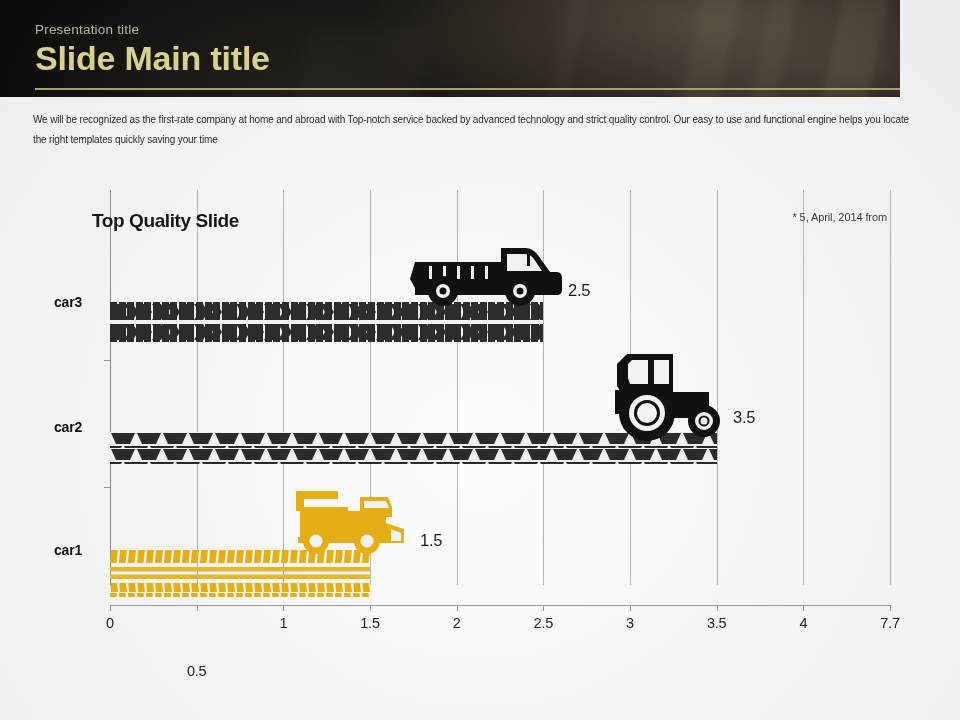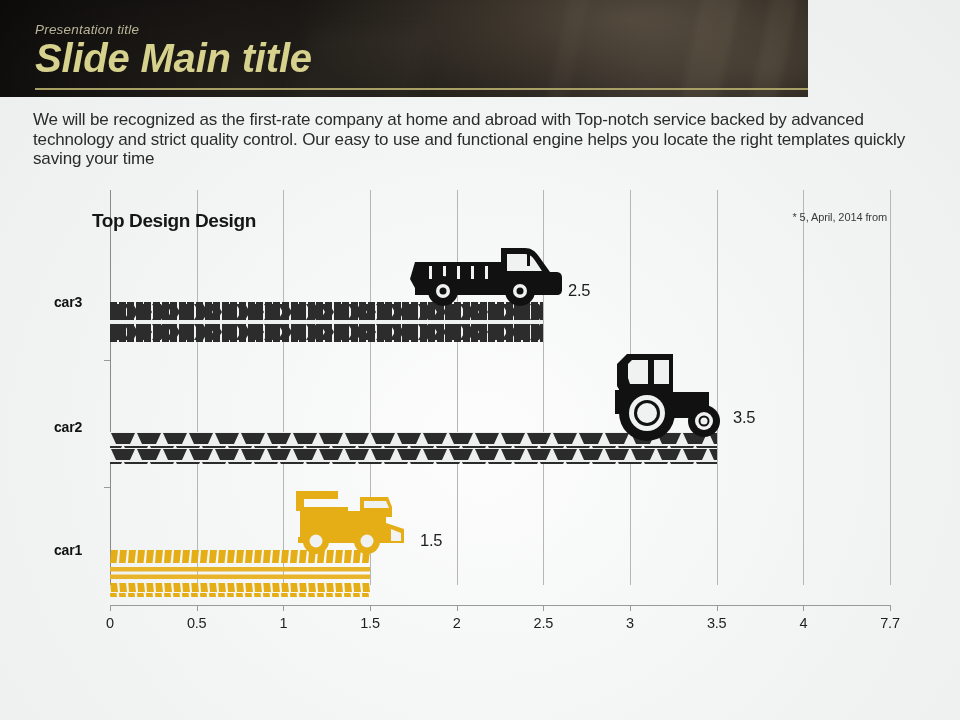--- a/index.html
+++ b/index.html
@@ -18,47 +18,46 @@
     position: relative;
     width: 960px;
     height: 720px;
     background: radial-gradient(ellipse at 50% 62%, #fdfdfd 0%, #f4f5f5 45%, #eceeee 100%);
   }
 
   
   #header {
     position: absolute;
     left: 0; top: 0;
-    width: 808px; height: 97px;
+    width: 900px; height: 97px;
     background:
       radial-gradient(ellipse 520px 180px at 78% 20%, rgba(120,105,85,0.55) 0%, rgba(60,52,42,0.0) 65%),
       radial-gradient(ellipse 300px 120px at 95% 70%, rgba(95,85,70,0.40) 0%, rgba(40,36,30,0.0) 70%),
       radial-gradient(ellipse 420px 200px at 30% 90%, rgba(70,64,52,0.30) 0%, rgba(20,18,15,0.0) 70%),
       linear-gradient(100deg, #0c0b0a 0%, #141210 40%, #1d1a16 62%, #272320 80%, #191613 100%);
     overflow: hidden;
-    font-style: italic;
   }
   #header .rockstreak {
     position: absolute;
     background: rgba(150,135,110,0.10);
     transform: skewX(-12deg);
     filter: blur(3px);
   }
   #header-title-block {
     position: absolute;
     left: 35px; top: 22px;
   }
   #presentation-title {
     font-size: 13.5px;
     color: #b9b49a;
     letter-spacing: 0.2px;
     line-height: 16px;
   }
   #slide-main-title {
-    font-size: 40px;
+    font-size: 34px;
     font-weight: bold;
     color: #d6d18c;
     letter-spacing: -0.2px;
     line-height: 36px;
     margin-top: 2px;
   }
   #header-rule {
     position: absolute;
     left: 35px;
     top: 88px;
@@ -66,21 +65,21 @@
     height: 2px;
     background: #a79f63;
   }
 
   
   #body-text {
     position: absolute;
     left: 33px;
     top: 110px;
     width: 890px;
-    font-size: 17px;
+    font-size: 10px;
     line-height: 19.5px;
     color: #2b2b2b;
     letter-spacing: -0.15px;
   }
 
   
   #chart {
     position: absolute;
     left: 0; top: 190px;
     width: 960px; height: 470px;
@@ -218,21 +217,21 @@
       <div id="presentation-title">Presentation title</div>
       <div id="slide-main-title">Slide Main title</div>
     </div>
     <div id="header-rule"></div>
   </div>
 
   <div id="body-text">We will be recognized as the first-rate company at home and abroad with Top-notch service backed by advanced  technology and strict quality control. Our easy to use and functional engine helps you locate the right templates quickly saving your time</div>
 
   <div id="chart">
 
-    <div id="chart-title">Top Design Design</div>
+    <div id="chart-title">Top Quality Slide</div>
     <div id="chart-note">* 5, April, 2014 from</div>
 
     <div id="gridlines">
         <div class="gridline axis0" style="left: 110px;"></div>
         <div class="gridline" style="left: 196.667px;"></div>
         <div class="gridline" style="left: 283.333px;"></div>
         <div class="gridline" style="left: 370px;"></div>
         <div class="gridline" style="left: 456.667px;"></div>
         <div class="gridline" style="left: 543.333px;"></div>
         <div class="gridline" style="left: 630px;"></div>
@@ -249,21 +248,21 @@
         <div class="xtick" style="left: 370px;"></div>
         <div class="xtick" style="left: 456.667px;"></div>
         <div class="xtick" style="left: 543.333px;"></div>
         <div class="xtick" style="left: 630px;"></div>
         <div class="xtick" style="left: 716.667px;"></div>
         <div class="xtick" style="left: 803.333px;"></div>
         <div class="xtick" style="left: 890px;"></div>
       </div>
     <div id="xlabels">
         <div class="xlabel" style="left: 110px;">0</div>
-        <div class="xlabel" style="left: 196.667px;">0.5</div>
+        <div class="xlabel" style="left: 196.667px; margin-top: 48px;">0.5</div>
         <div class="xlabel" style="left: 283.333px;">1</div>
         <div class="xlabel" style="left: 370px;">1.5</div>
         <div class="xlabel" style="left: 456.667px;">2</div>
         <div class="xlabel" style="left: 543.333px;">2.5</div>
         <div class="xlabel" style="left: 630px;">3</div>
         <div class="xlabel" style="left: 716.667px;">3.5</div>
         <div class="xlabel" style="left: 803.333px;">4</div>
         <div class="xlabel" style="left: 890px;">7.7</div>
       </div>
     <div id="yticks">

